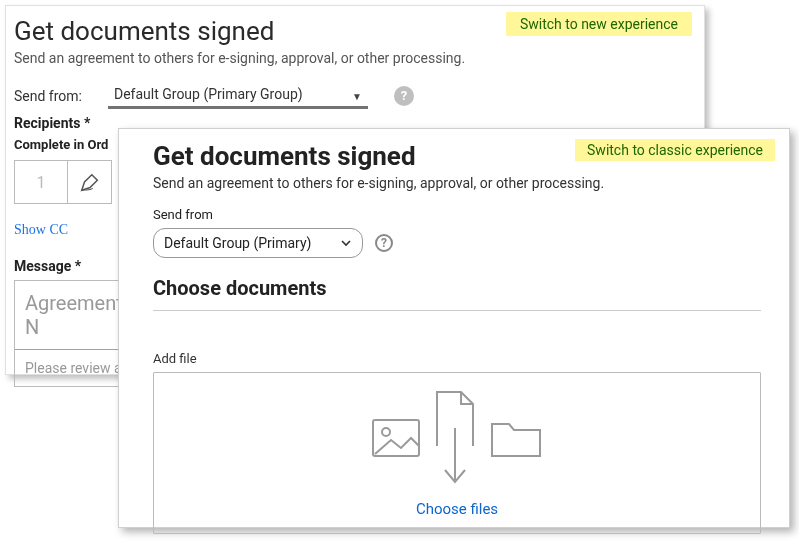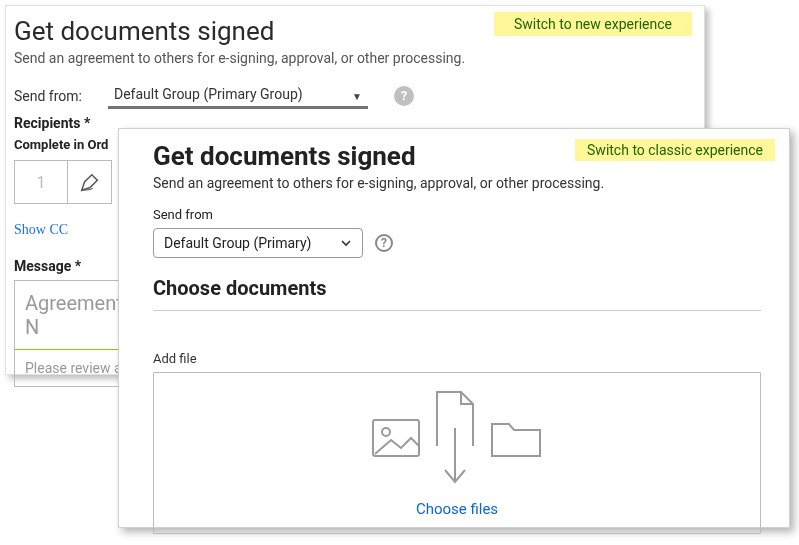--- a/index.html
+++ b/index.html
@@ -39,21 +39,21 @@
     margin: 0 0 16px 0;
   }
 
   .switch-new {
     position: absolute;
     top: 6px;
     right: 12px;
     background: #fff79a;
     color: #1d6600;
     font-size: 14px;
-    padding: 4px 20px;
+    padding: 4px 14px;
     cursor: pointer;
     display: inline-block;
   }
 
   .classic-sendfrom-row {
     display: flex;
     align-items: center;
     gap: 26px;
     margin-bottom: 4px;
     font-size: 14px;
@@ -129,21 +129,21 @@
     font-size:26px; font-weight:700; color:#222; margin:0 0 4px 0;
   }
   .new-panel .sub {
     font-size:14px; color:#333; margin:0 0 16px 0;
   }
 
   .new-label { font-size:13px; color:#222; margin-bottom:6px; }
 
   .new-select-row { display:flex; align-items:center; gap:12px; margin-bottom:18px;}
   .new-select {
-    border:1px solid #999; border-radius:4px;
+    border:1px solid #999; border-radius:12px;
     padding:6px 10px; font-size:14px; color:#222;
     width:210px; display:flex; justify-content:space-between; align-items:center;
     cursor:pointer;
   }
   .help-circle2 {
     width:18px; height:18px; border:2px solid #888; border-radius:50%;
     color:#888; font-size:12px; font-weight:700;
     display:inline-flex; align-items:center; justify-content:center; cursor:pointer;
   }
 

